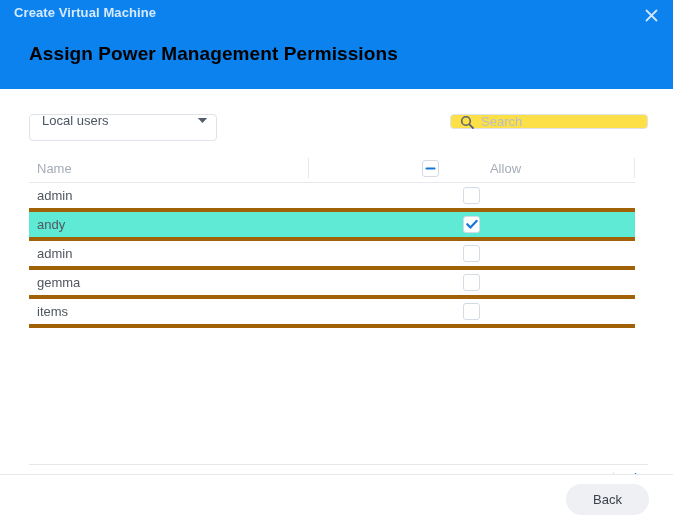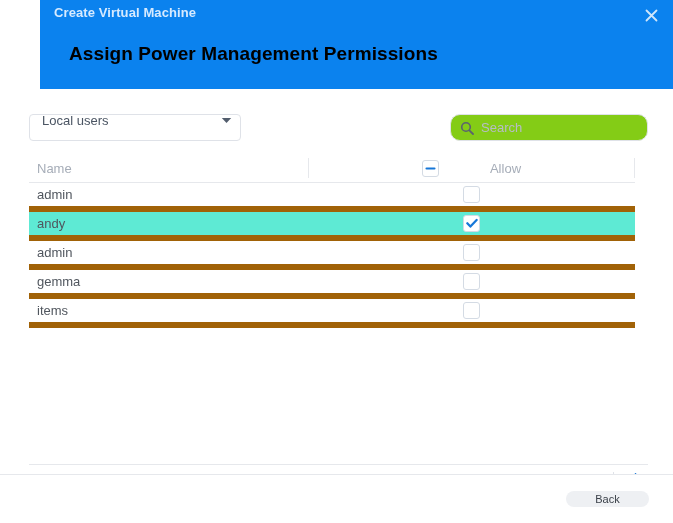--- a/index.html
+++ b/index.html
@@ -20,21 +20,20 @@
     display: flex;
     flex-direction: column;
   }
 
   
   .header {
     position: relative;
     height: 89px;
     background: #0b82ee;
     flex: 0 0 89px;
-    margin-left: 40px;
   }
 
   .window-title {
     position: absolute;
     left: 14px;
     top: 5px;
     font-size: 13px;
     font-weight: bold;
     color: #d6eaff;
     letter-spacing: 0.1px;
@@ -76,21 +75,21 @@
     left: 29px;
     right: 25px;
     top: 25px;
     height: 27px;
   }
 
   .select-box {
     position: absolute;
     left: 0;
     top: 0;
-    width: 212px;
+    width: 188px;
     height: 27px;
     border: 1px solid #dfe2e8;
     border-radius: 4px;
     background: #ffffff;
     display: flex;
     align-items: center;
     padding: 0 8px 14px 12px;
     cursor: pointer;
   }
   .select-value {
@@ -100,24 +99,24 @@
     white-space: nowrap;
     overflow: hidden;
   }
   .caret { flex: 0 0 auto; display: flex; align-items: center; }
 
   .search-box {
     position: absolute;
     right: 0;
     top: 0;
     width: 198px;
-    height: 27px;
+    height: 15px;
     border: 1px solid #dfe2e8;
-    border-radius: 10px;
-    background: #84cc16;
+    border-radius: 4px;
+    background: #fde047;
     display: flex;
     align-items: center;
     padding: 0 8px 0 9px;
   }
   .search-icon { flex: 0 0 auto; display: flex; align-items: center; margin-right: 7px; }
   .search-input {
     flex: 1 1 auto;
     border: none;
     outline: none;
     font-family: "Liberation Sans", sans-serif;
@@ -166,21 +165,21 @@
     background: #e6e8ec;
   }
   .col-sep.s1 { left: 279px; }
   .col-sep.s2 { right: 0px; }
 
   .row {
     position: relative;
     height: 29px;
     display: flex;
     align-items: center;
-    border-bottom: 6px solid #a16207;
+    border-bottom: 4px solid #a16207;
     cursor: pointer;
   }
   .row.selected { background: #5eead4; }
   .row-name {
     width: 279px;
     flex: 0 0 279px;
     font-size: 13px;
     color: #50565e;
     padding-left: 8px;
   }
@@ -244,25 +243,25 @@
     flex: 0 0 49px;
     border-top: 1px solid #e6e8ec;
     display: flex;
     align-items: center;
     justify-content: flex-end;
     padding-right: 24px;
     gap: 12px;
     background: #ffffff;
   }
   .btn {
-    height: 16px;
+    height: 31px;
     border-radius: 16px;
     border: none;
     font-family: "Liberation Sans", sans-serif;
-    font-size: 11px;
+    font-size: 13px;
     cursor: pointer;
     display: flex;
     align-items: center;
     justify-content: center;
   }
   .btn-back {
     width: 83px;
     background: #eef0f3;
     color: #3b4149;
   }

